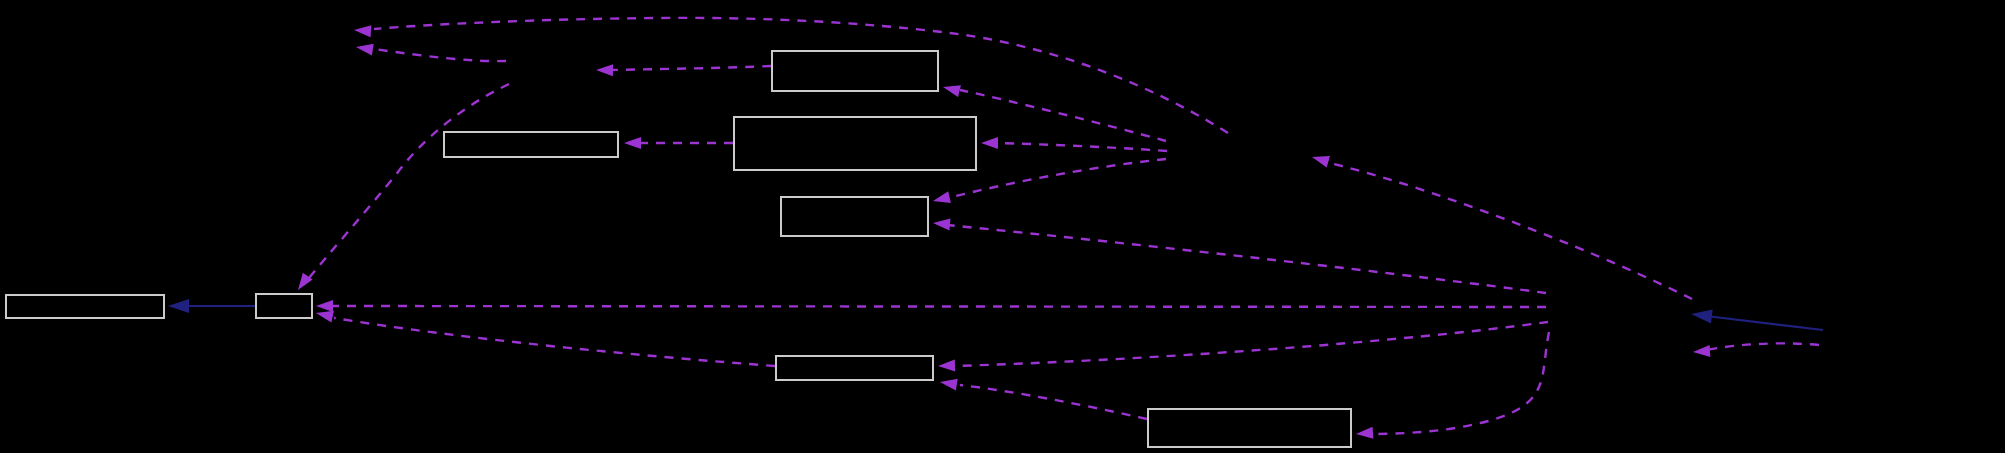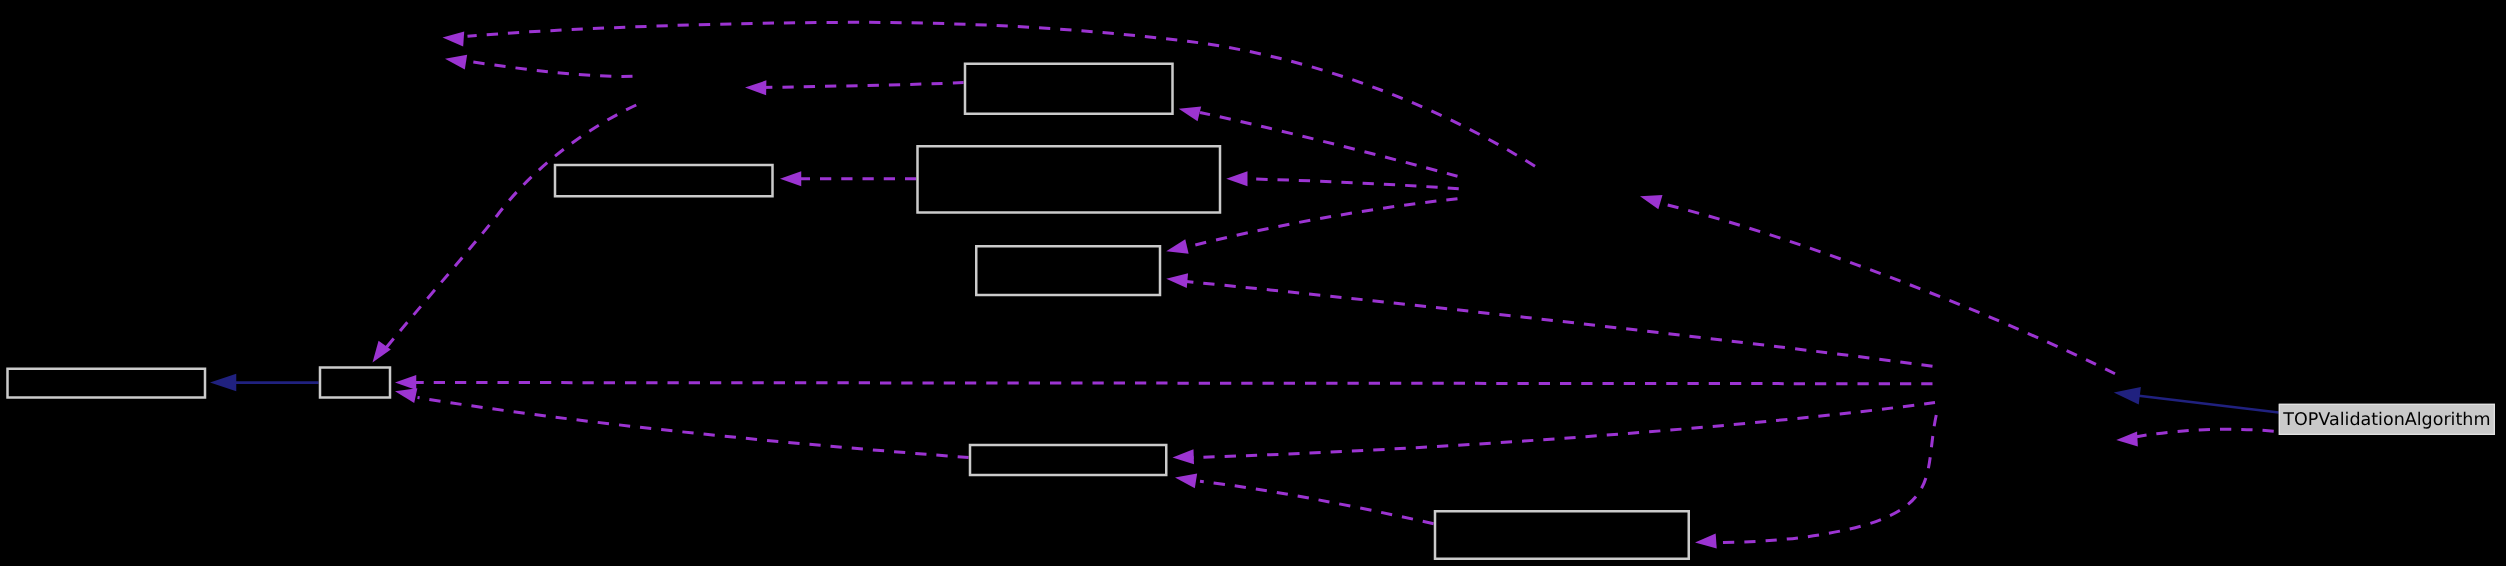--- a/index.html
+++ b/index.html
@@ -66,21 +66,20 @@
       <polygon points="596,70 613.1021252562823,64.29760473849547 612.892696379035,76.29577708037218" class="head usage"></polygon>
       <path d="M 506 61 C 470 62 422 56 374 49" class="edge usage"></path>
       <polygon points="356,47 373.72930858035875,43.73325586211309 371.85209499987593,55.58551594925475" class="head usage"></polygon>
       <path d="M 509 84 C 462 106 422 140 398 172 C 364 214 330 252 305 283" class="edge usage"></path>
       <polygon points="298,290 302.8358871522338,272.6329566289809 312.6657116837017,279.5158738651934" class="head usage"></polygon>
       <path d="M 775 366 C 640 356 462 339 334 318" class="edge usage"></path>
       <polygon points="316,313 333.87597935738125,310.6656131394991 331.3810390675681,322.4033843483047" class="head usage"></polygon>
       <path d="M 255 306 L 180 306" class="edge inheritance"></path>
       <polygon points="168,306 189,299 189,313" class="head inheritance"></polygon>
     </svg>
-  <div class="node main" style="left: 1823px; top: 323px; width: 173px; height: 25px; background: rgb(201, 201, 201); color: rgb(0, 0, 0);">TOPValidationAlgorithm</div>
 <div class="node" style="left: 771px; top: 50px; width: 168px; height: 42px;"></div>
     <div class="node" style="left: 733px; top: 116px; width: 244px; height: 55px;"></div>
     <div class="node" style="left: 443px; top: 131px; width: 176px; height: 27px;"></div>
     <div class="node" style="left: 780px; top: 196px; width: 149px; height: 41px;"></div>
     <div class="node" style="left: 5px; top: 294px; width: 160px; height: 25px;"></div>
     <div class="node" style="left: 255px; top: 293px; width: 58px; height: 26px;"></div>
     <div class="node" style="left: 775px; top: 355px; width: 159px; height: 26px;"></div>
     <div class="node" style="left: 1147px; top: 408px; width: 205px; height: 40px;"></div>
   </div>
 

